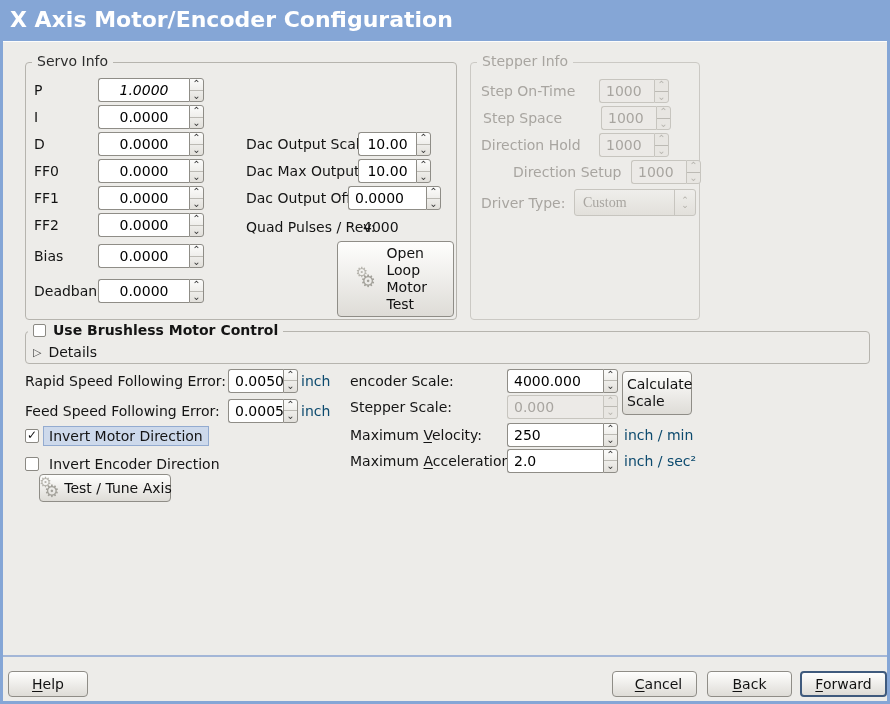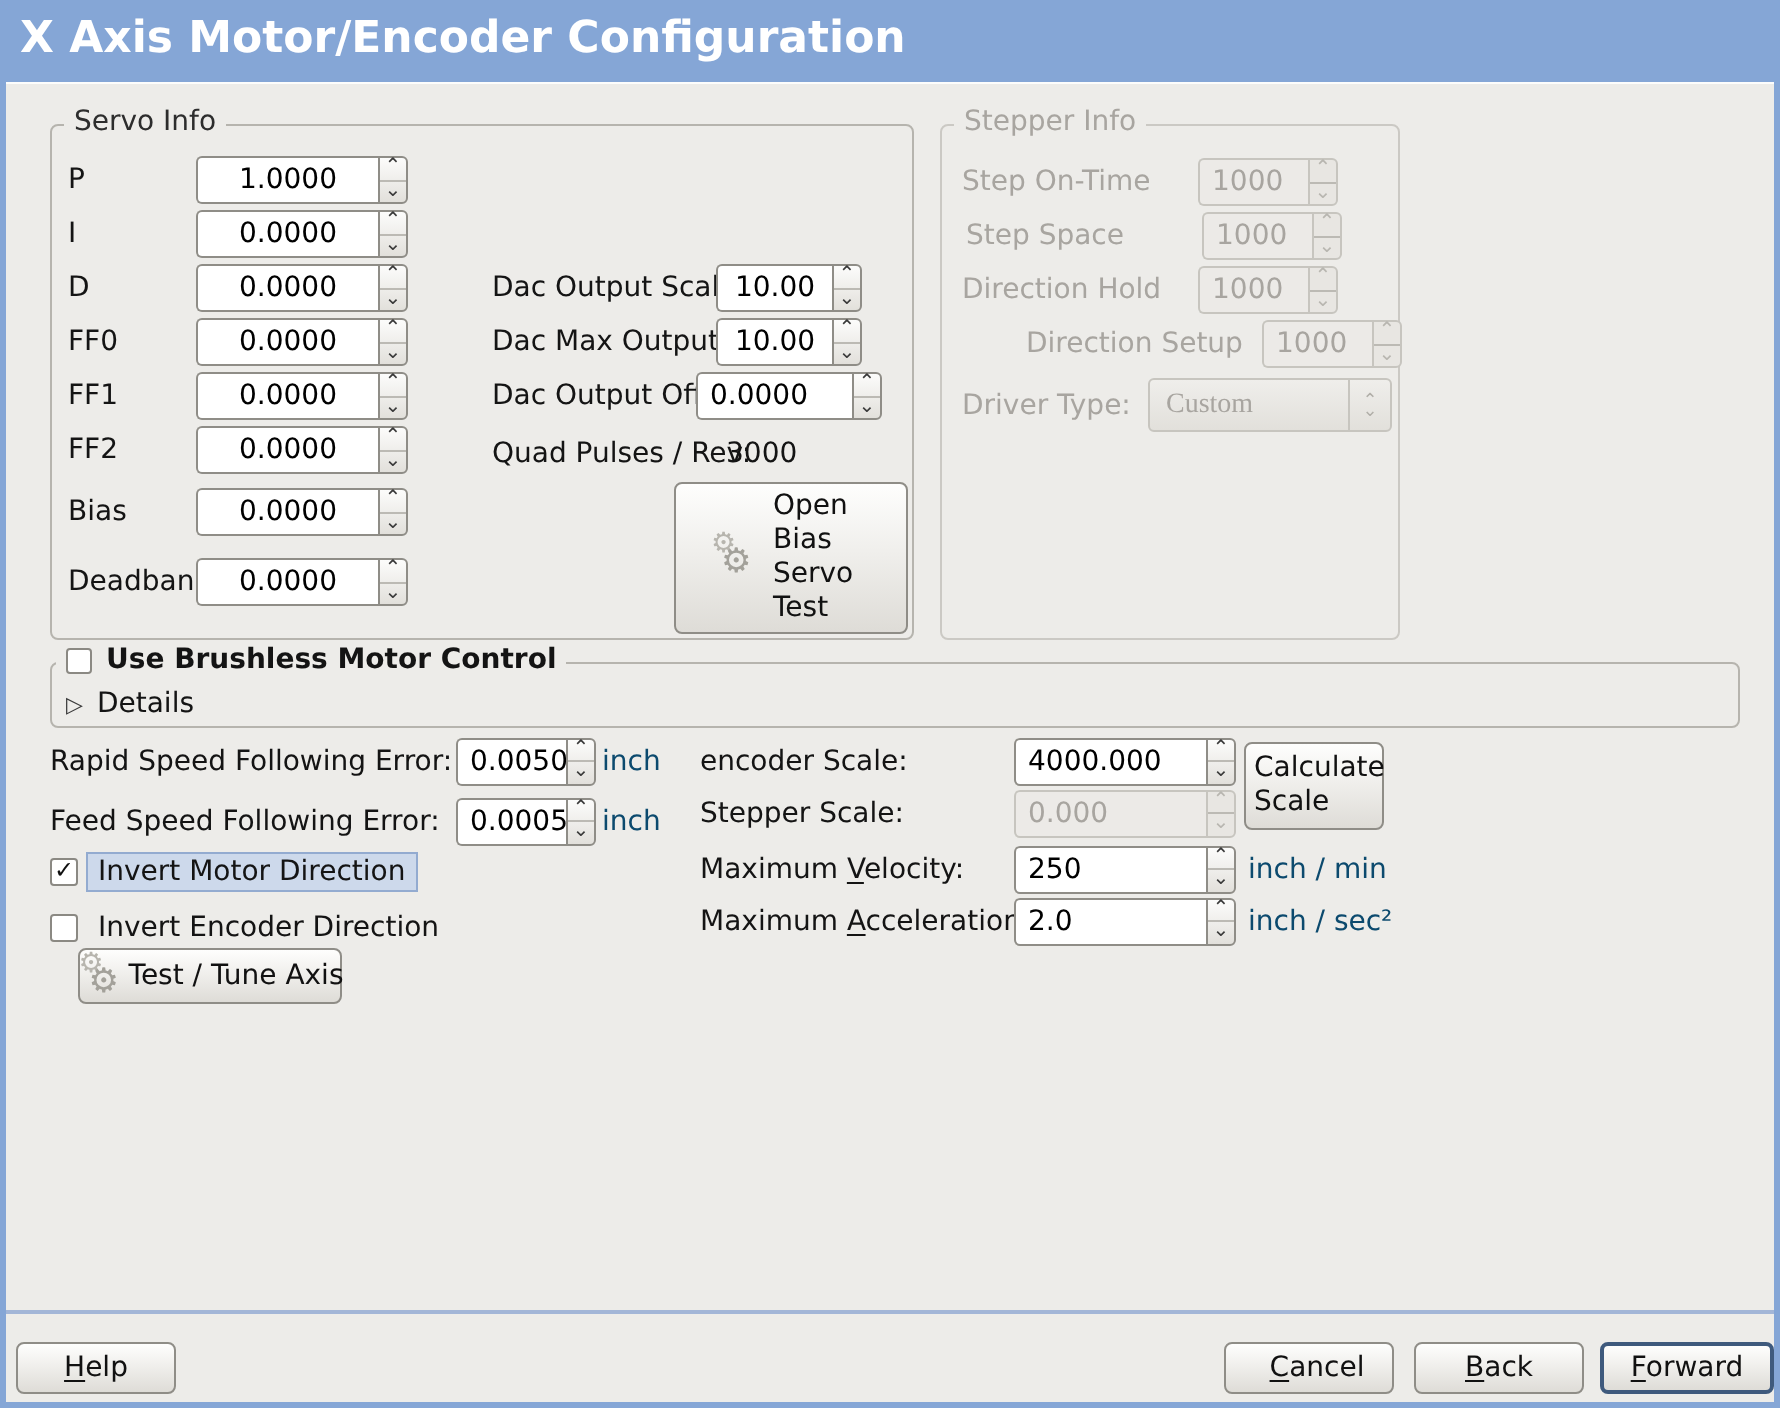--- a/index.html
+++ b/index.html
@@ -53,21 +53,21 @@
   </div>
 
   <div id="bodyarea">
 
     <div class="frame" style="left:22px; top:21px; width:430px; height:256px;">
       <span class="legend">Servo Info</span>
 
       <div class="srow" style="left:8px; top:15px; height:24px;">
           <span class="lbl" style="width:64px;">P</span>
         <div class="spinbox">
-            <div class="entry center" style="width:91px;">1.0000</div>
+            <div class="entry center" style="width:91px;font-style:italic;">1.0000</div>
             <div class="spb">
               <span>⌃</span>
               <span>⌄</span>
             </div>
           </div>
         </div>
 
       <div class="srow" style="left:8px; top:42px; height:24px;">
           <span class="lbl" style="width:64px;">I</span>
         <div class="spinbox">
@@ -170,29 +170,29 @@
         <div class="spinbox">
             <div class="entry" style="width:78px;">0.0000</div>
             <div class="spb">
               <span>⌃</span>
               <span>⌄</span>
             </div>
           </div>
         </div>
       <div class="srow" style="left:220px; top:152px; height:24px;">
           <span class="lbl" style="width:117px;">Quad Pulses / Rev:</span>
-        <span class="lbl">3000</span>
+        <span class="lbl">4000</span>
         </div>
 
       <button class="btn" style="left:311px; top:178px; width:117px; height:76px;">
         <span class="gear">
             <span class="g1">⚙</span>
             <span class="g2">⚙</span>
           </span>
-        <span class="multi" style="width:50px; margin-left:8px;">Open Bias Servo Test</span>
+        <span class="multi" style="width:50px; margin-left:8px;">Open Loop Motor Test</span>
       </button>
     </div>
 
     <div class="frame disabled" style="left:467px; top:21px; width:228px; height:256px;">
       <span class="legend">Stepper Info</span>
 
       <div class="srow" style="left:10px; top:16px; height:24px;">
           <span class="lbl dim" style="width:118px;">Step On-Time</span>
         <div class="spinbox disabled">
             <div class="entry" style="width:55px;">1000</div>

